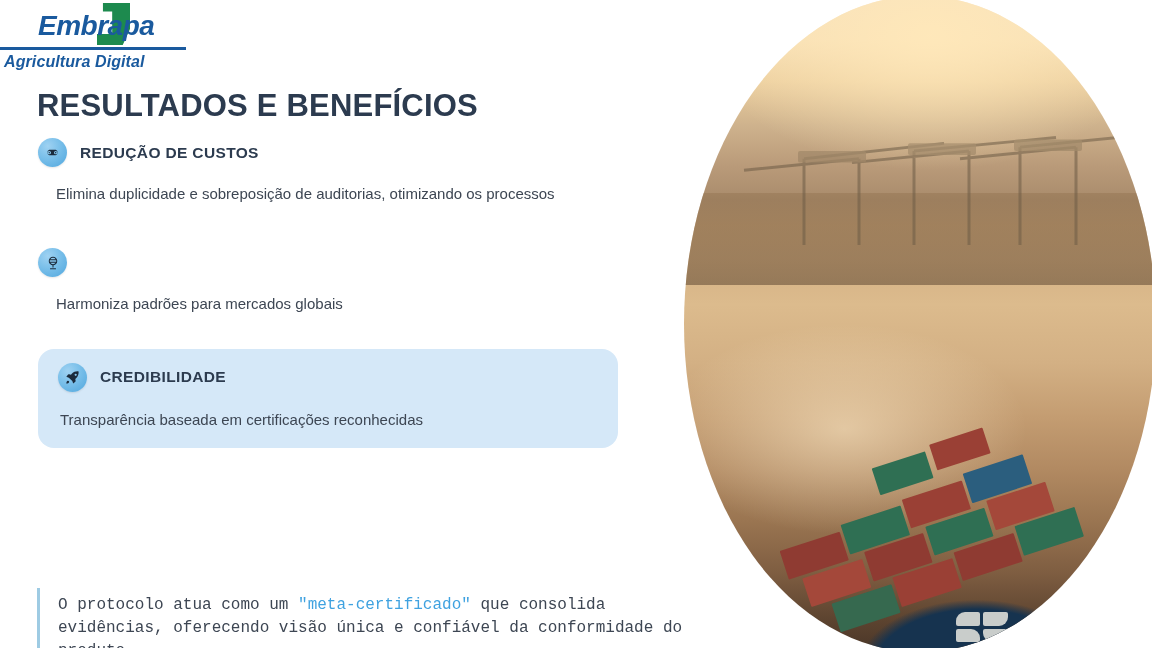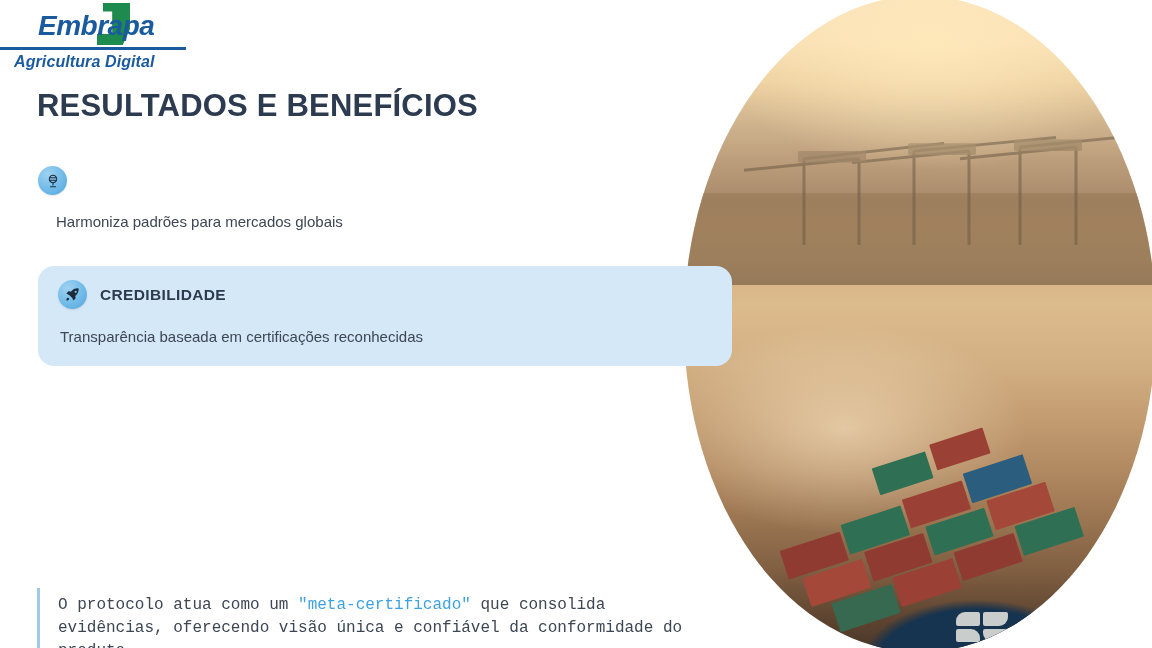--- a/index.html
+++ b/index.html
@@ -155,21 +155,21 @@
     position: absolute;
     left: 0;
     top: 47px;
     width: 186px;
     height: 3px;
     background: #1a5a9e;
     z-index: 4;
   }
   .logo-sub {
     position: absolute;
-    left: 14px;
+    left: 4px;
     top: 53px;
     font-size: 16px;
     font-weight: bold;
     font-style: italic;
     color: #1a5a9e;
     letter-spacing: .1px;
     z-index: 4;
     white-space: nowrap;
   }
 
@@ -196,21 +196,21 @@
     position: relative;
     padding: 6px 20px 10px 38px;
     margin-bottom: 10px;
   }
   .benefit.highlight {
     background: #d5e8f8;
     border-radius: 16px;
     margin-left: 38px;
     margin-right: 8px;
     padding: 14px 20px 18px 20px;
-    width: 694px;
+    width: 580px;
   }
   .benefit-head {
     display: flex;
     align-items: center;
     gap: 13px;
   }
   .benefit-icon {
     flex: 0 0 auto;
     width: 29px;
     height: 29px;
@@ -316,20 +316,33 @@
     <div class="logo-leaf"></div>
     <div class="logo-wordmark">Embrapa</div>
     <div class="logo-rule"></div>
     <div class="logo-sub">Agricultura Digital</div>
   </div>
 
   <h1 class="page-title">RESULTADOS E BENEFÍCIOS</h1>
 
   <div class="benefits">
 
+    <div class="benefit">
+      <div class="benefit-head">
+        <span class="benefit-icon">
+          <svg width="17" height="17" viewBox="0 0 24 24" fill="#1b2b3c">
+            <path d="M7.5 8.2h9a4 4 0 0 1 0 7.6h-9a4 4 0 0 1 0-7.6zm0 1.6a2.4 2.4 0 1 0 0 4.8 2.4 2.4 0 0 0 0-4.8zm9 0a2.4 2.4 0 1 0 0 4.8 2.4 2.4 0 0 0 0-4.8z"></path>
+            <circle cx="7.5" cy="12.2" r="1"></circle>
+              <circle cx="16.5" cy="12.2" r="1"></circle>
+          </svg>
+        </span>
+        <span class="benefit-title">REDUÇÃO DE CUSTOS</span>
+      </div>
+      <div class="benefit-desc">Elimina duplicidade e sobreposição de auditorias,  otimizando os processos</div>
+    </div>
 
     <div class="benefit" style="margin-top:28px;">
       <div class="benefit-head">
         <span class="benefit-icon">
           <svg width="16" height="16" viewBox="0 0 24 24" fill="#1b2b3c">
             <path d="M12 2.6a6.4 6.4 0 1 0 0 12.8 6.4 6.4 0 0 0 0-12.8zm0 1.5a4.9 4.9 0 0 1 4.05 2.15h-8.1A4.9 4.9 0 0 1 12 4.1zM7.28 7.75h9.44a4.9 4.9 0 0 1 0 2.5H7.28a4.9 4.9 0 0 1 0-2.5zm.67 4h8.1A4.9 4.9 0 0 1 12 13.9a4.9 4.9 0 0 1-4.05-2.15z"></path>
             <path d="M11.25 15v3.6h1.5V15z"></path>
             <path d="M7.6 19.9h8.8v1.5H7.6z"></path>
           </svg>
         </span>

